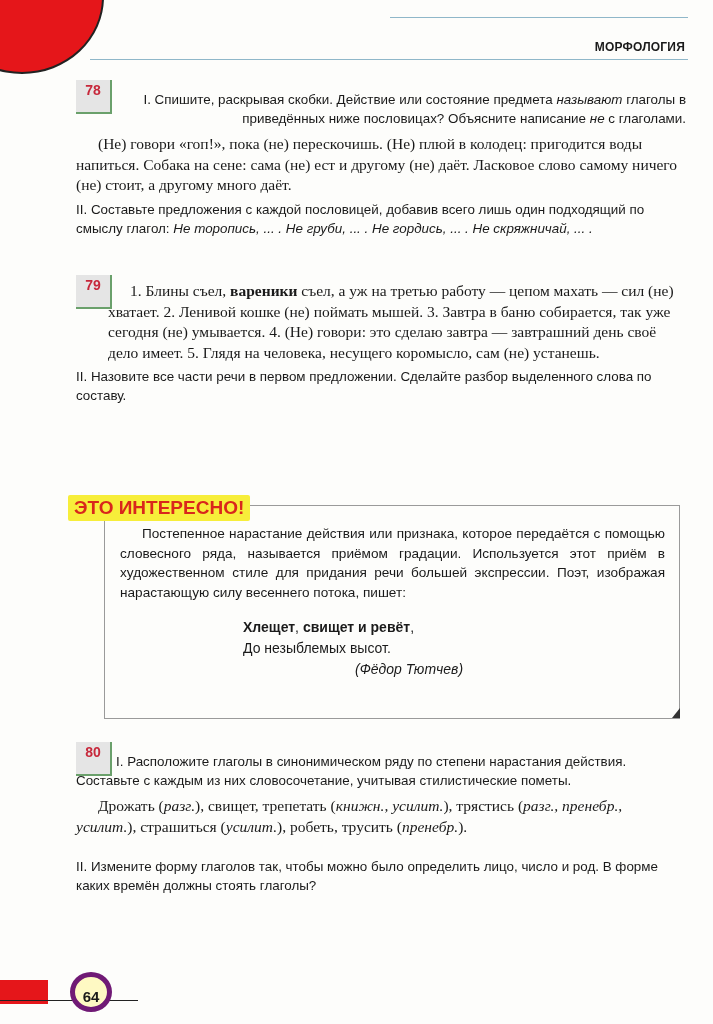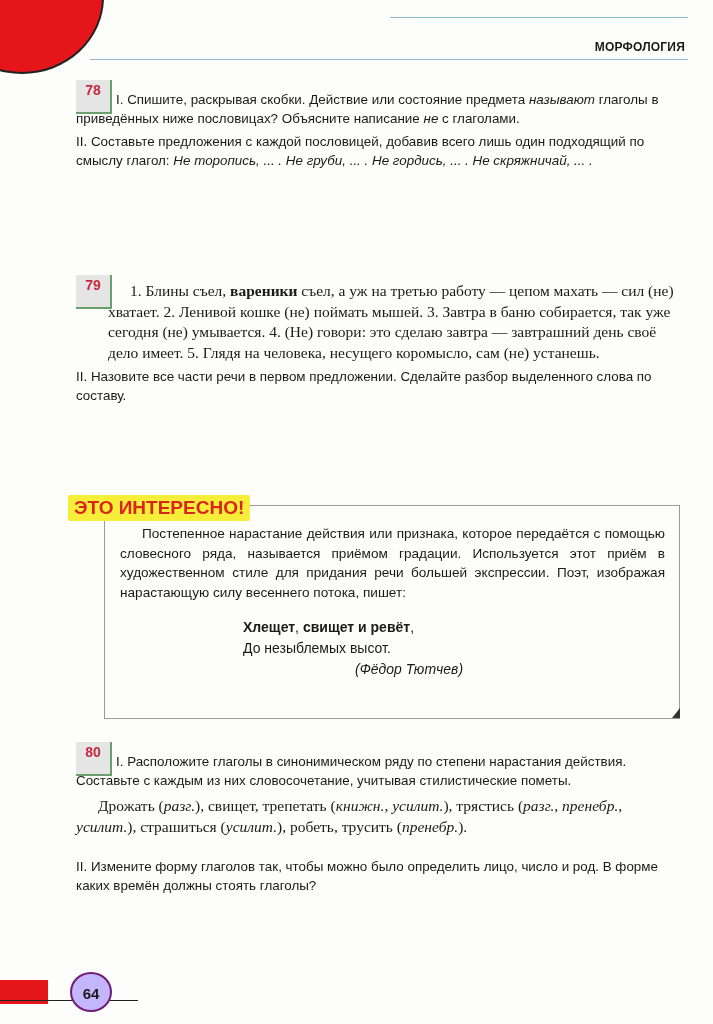--- a/index.html
+++ b/index.html
@@ -38,39 +38,40 @@
     .interest-label {
       position: absolute; left: 68px; top: 495px; background: #f7ee3a;
       color: #d9261c; font-weight: bold; font-size: 19px; padding: 2px 6px;
       border-radius: 2px;
     }
     .poem { position: absolute; left: 243px; top: 617px; font-size: 14px; line-height: 21px; }
     .page-red { position: absolute; left: 0; top: 980px; width: 48px; height: 24px; background: #e5161a; }
     .page-line { position: absolute; left: 0; top: 1000px; width: 138px; border-top: 1px solid #222; }
     .page-num {
       position: absolute; left: 70px; top: 972px; width: 42px; height: 40px; border-radius: 50%;
-      border: 2px solid #701a75; background: #c4b5fd; text-align: center; line-height: 40px;
+      border: 5px solid #701a75; background: #fef9c3; text-align: center; line-height: 40px;
       font-weight: bold; font-size: 15px; box-sizing: border-box;
     }
     .corner-fold {
       position: absolute; left: 672px; top: 708px; width: 0; height: 0;
       border-left: 8px solid transparent; border-bottom: 10px solid #333;
     }
   </style>
 </head>
 <body>
 
 <div class="corner-circle"></div>
 <div class="hdr-line1"></div>
 <div class="hdr-line2"></div>
 <div class="section-title">МОРФОЛОГИЯ</div>
 
 <div class="content" style="top:80px;">
   <div class="ex-badge">78</div>
-  <p class="sans" style="padding-top:10px; text-indent:40px;"><span>I. Спишите, раскрывая скобки. Действие или состояние предмета </span><i>называют</i><span> глаголы в приведённых ниже пословицах? Объясните написание </span><i>не</i><span> с глаголами.</span></p>
+  <p class="sans" style="padding-top:10px; text-indent:40px;text-align:right;"><span>I. Спишите, раскрывая скобки. Действие или состояние предмета </span><i>называют</i><span> глаголы в приведённых ниже пословицах? Объясните написание </span><i>не</i><span> с глаголами.</span></p>
+  <p class="serif ind" style="margin-top:6px;">(Не) говори «гоп!», пока (не) перескочишь. (Не) плюй в колодец: пригодится воды напиться. Собака на сене: сама (не) ест и другому (не) даёт. Ласковое слово самому ничего (не) стоит, а другому много даёт.</p>
   <p class="sans" style="margin-top:4px;"><span>II. Составьте предложения с каждой пословицей, добавив всего лишь один подходящий по смыслу глагол: </span><i>Не торопись, ... . Не груби, ... . Не гордись, ... . Не скряжничай, ... .</i></p>
 </div>
 
 <div class="content" style="top:275px;">
   <div class="ex-badge">79</div>
   <p class="serif ind" style="margin-top:6px;margin-left:32px;"><span>1. Блины съел, </span><b>вареники</b><span> съел, а уж на третью работу — цепом махать — сил (не) хватает. 2. Ленивой кошке (не) поймать мышей. 3. Завтра в баню собирается, так уже сегодня (не) умывается. 4. (Не) говори: это сделаю завтра — завтрашний день своё дело имеет. 5. Глядя на человека, несущего коромысло, сам (не) устанешь.</span></p>
   <p class="sans" style="margin-top:4px;">II. Назовите все части речи в первом предложении. Сделайте разбор выделенного слова по составу.</p>
 </div>
 
 <div class="interest-box"></div>

